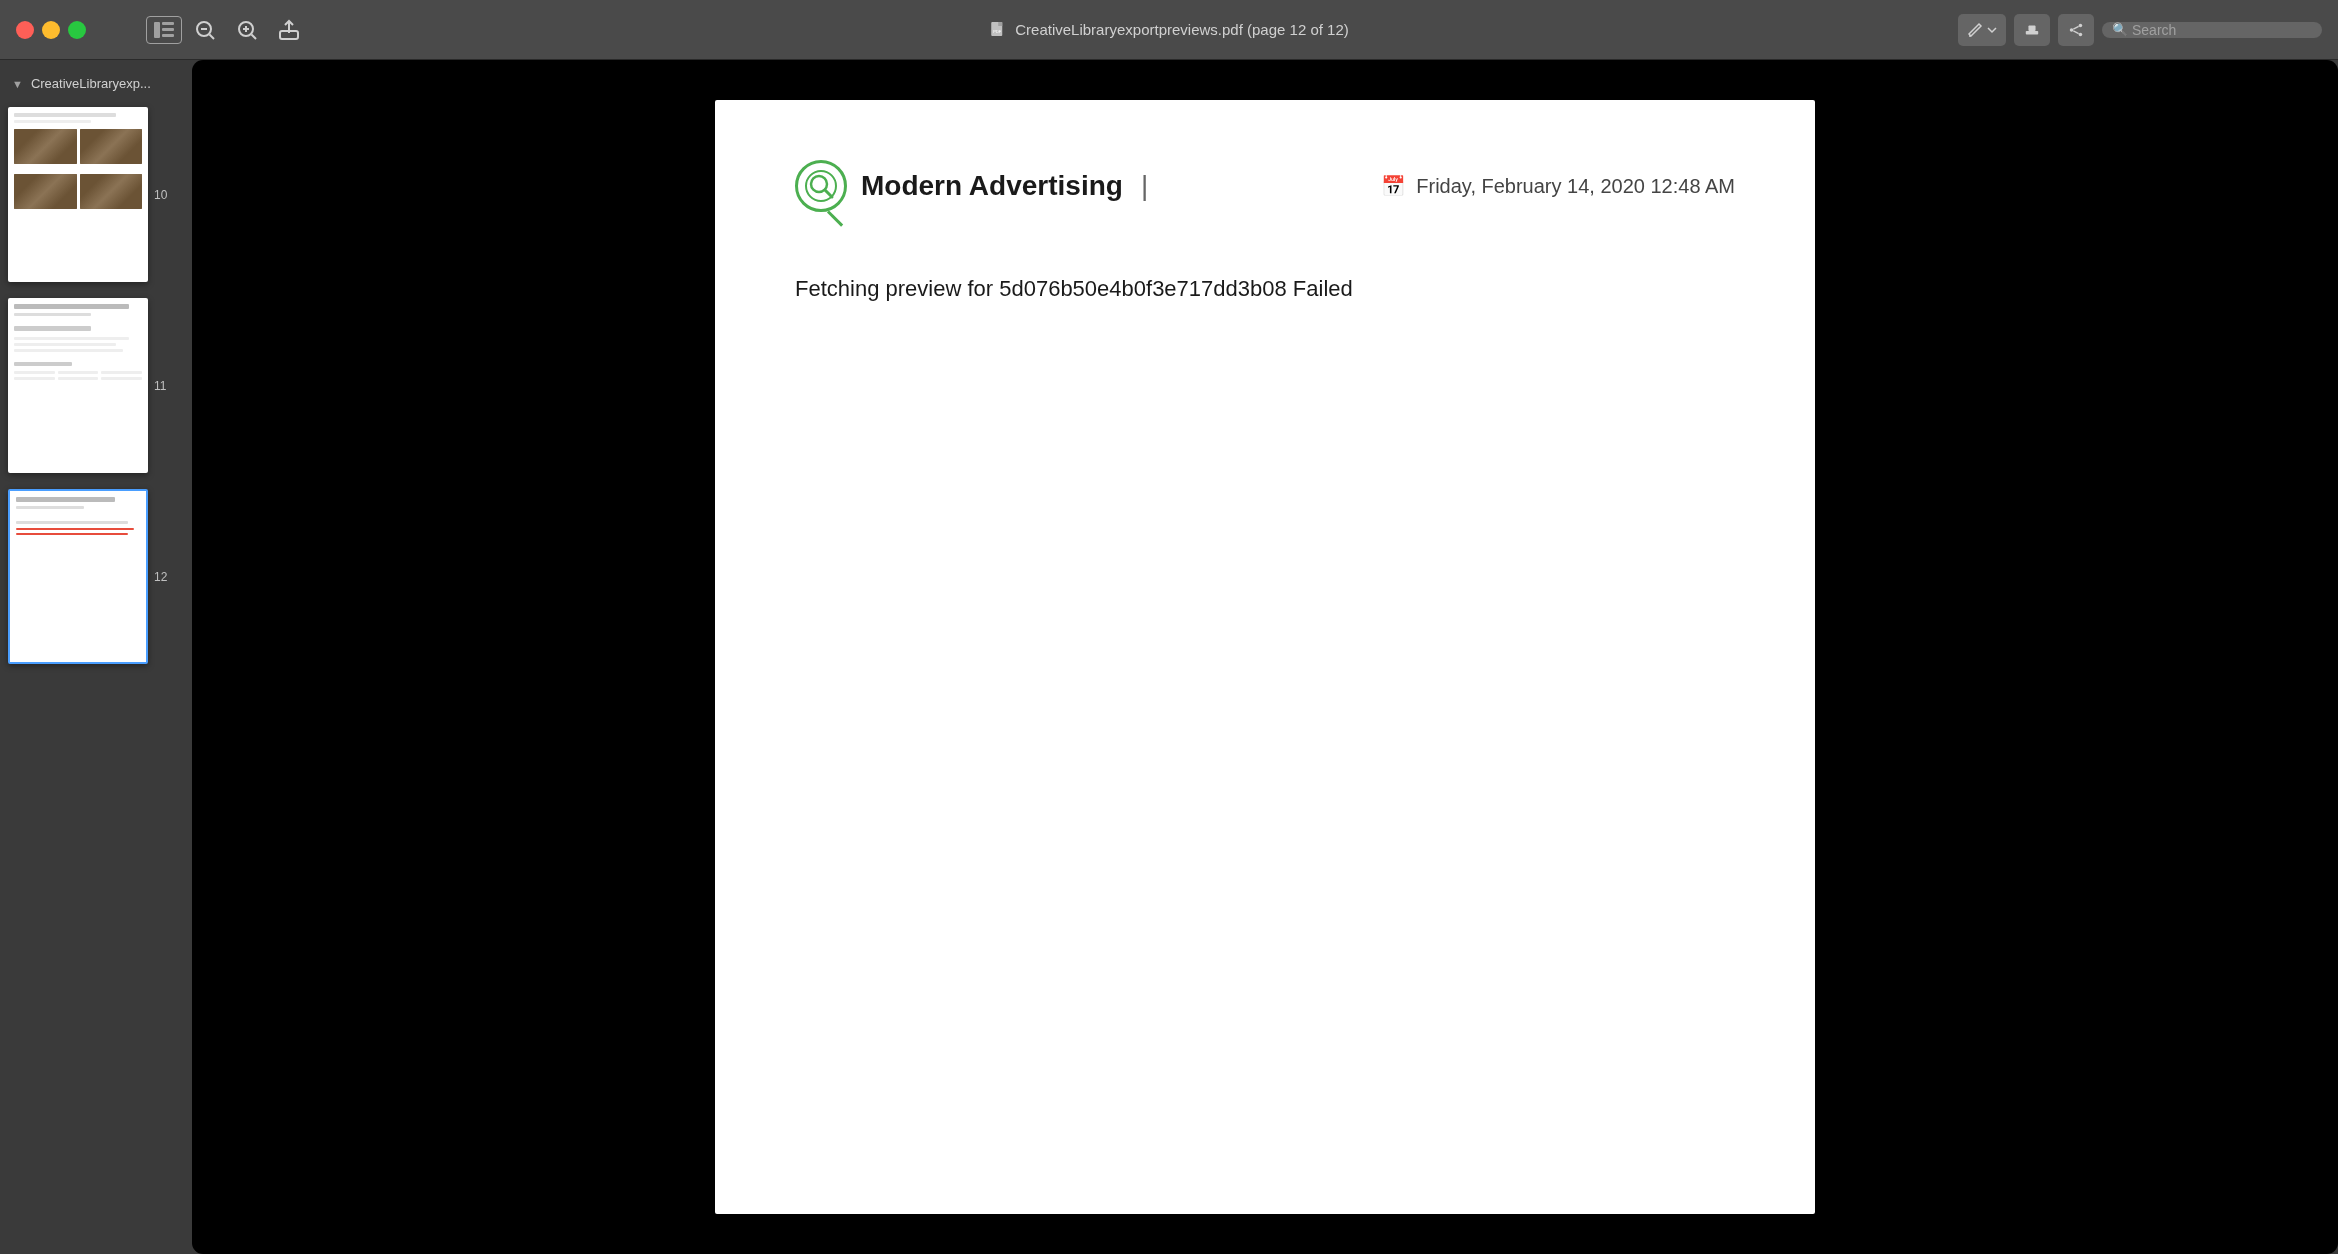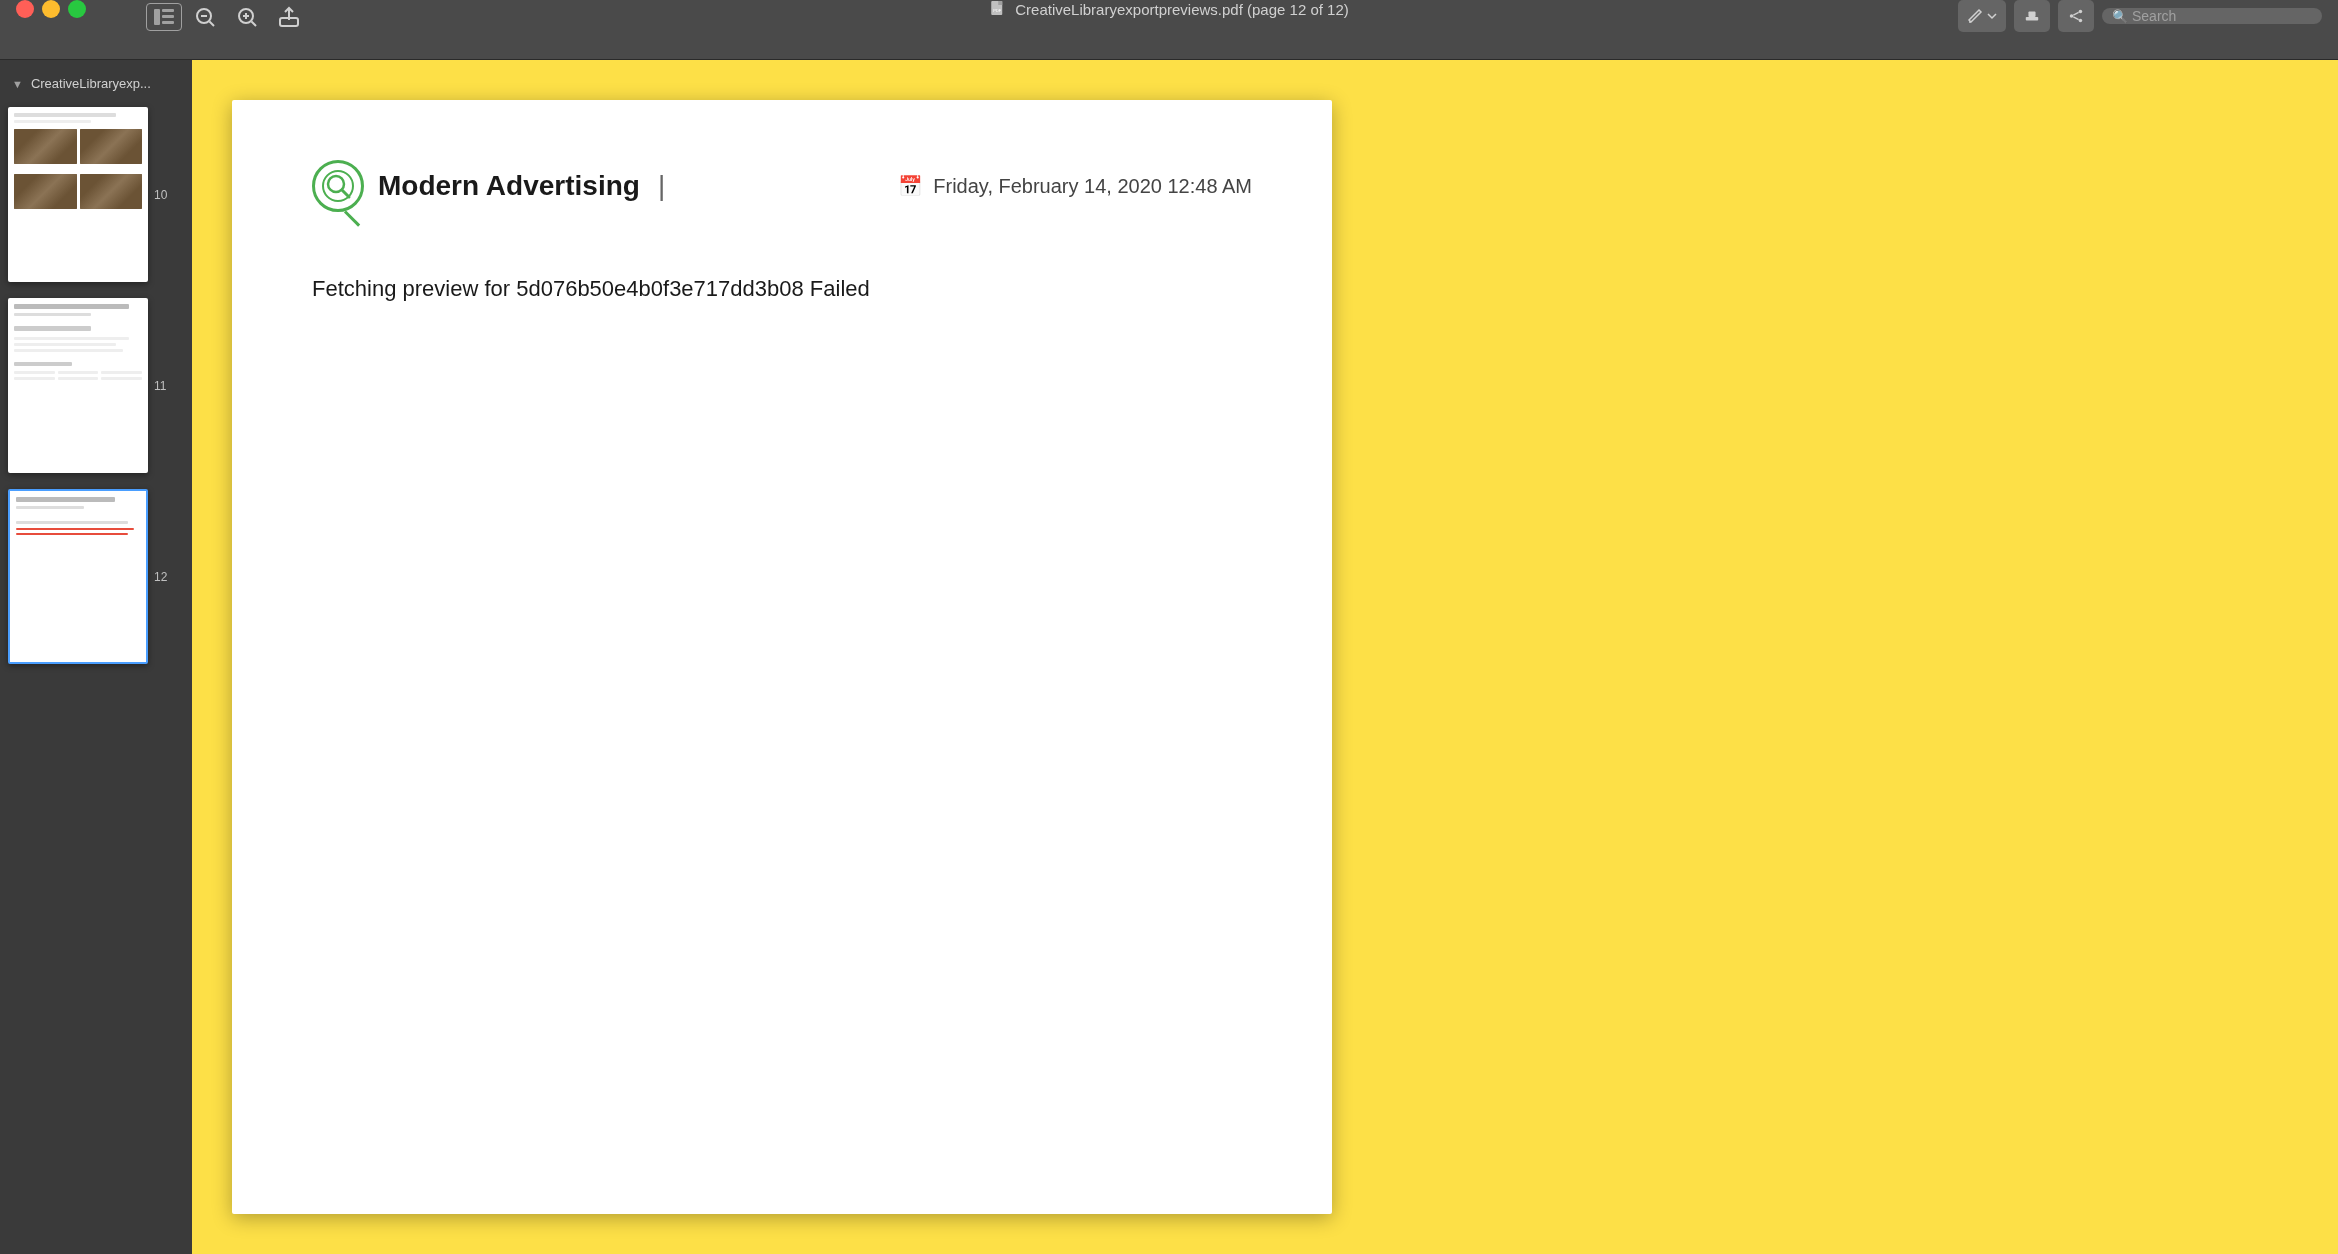--- a/index.html
+++ b/index.html
@@ -3,22 +3,22 @@
   <meta charset="utf-8">
   <style>
     * { margin: 0; padding: 0; box-sizing: border-box; }
     body { background: #3a3a3a; font-family: -apple-system, BlinkMacSystemFont, 'Helvetica Neue', Arial, sans-serif; overflow: hidden; width: 2338px; height: 1254px; }
 
     
     .title-bar {
       background: #4a4a4a;
       height: 60px;
       display: flex;
-      align-items: flex-start;
-      padding: 0 16px;
+      align-items: center;
+      padding: 8px 16px;
       position: relative;
       border-bottom: 1px solid #2a2a2a;
       gap: 36px;
     }
     .traffic-lights {
       display: flex;
       gap: 8px;
       align-items: center;
     }
     .traffic-light {
@@ -238,24 +238,26 @@
     }
 
     
     .thumb-content-12 {
       padding: 6px;
     }
 
     
     .content-area {
       flex: 1;
-      background: #fde047;
+      background: #000000;
       overflow-y: auto;
       display: flex;
+      justify-content: center;
       padding: 40px 40px;
+      border-radius: 11px;
     }
 
     .pdf-page {
       background: white;
       width: 1100px;
       min-height: 1050px;
       box-shadow: 0 4px 20px rgba(0,0,0,0.3);
       border-radius: 2px;
       padding: 60px 80px;
       position: relative;

